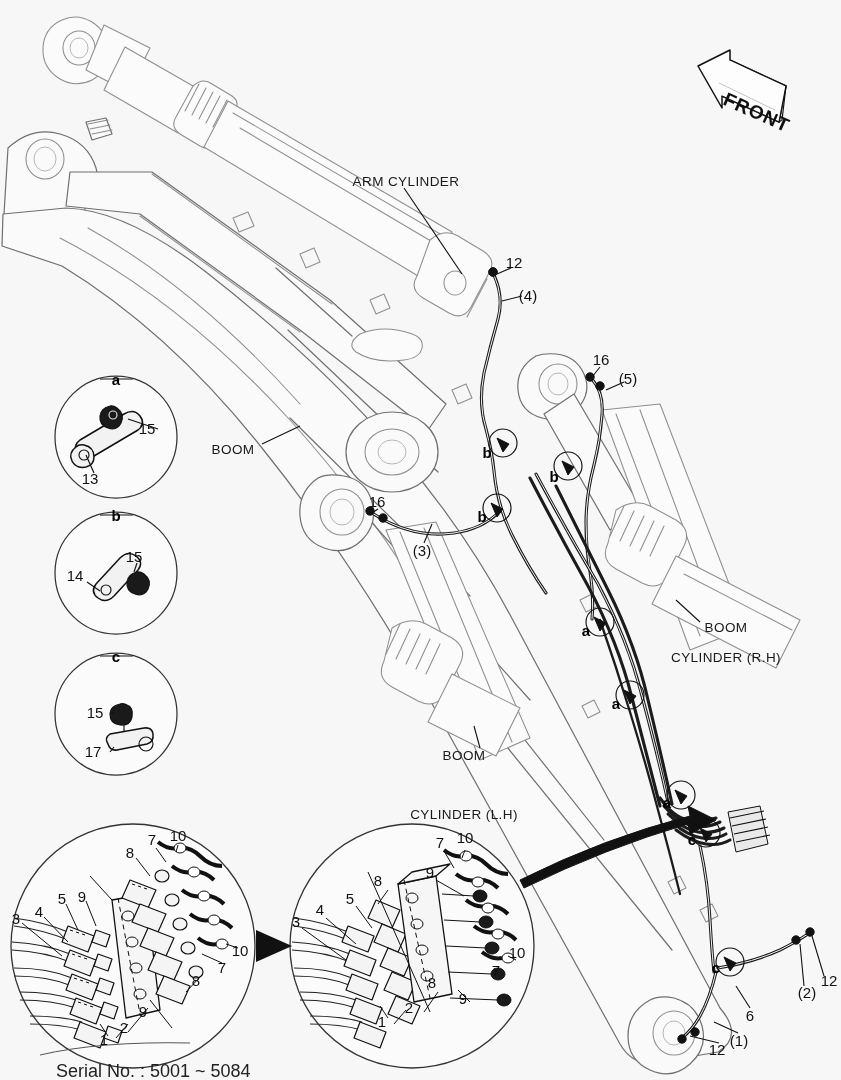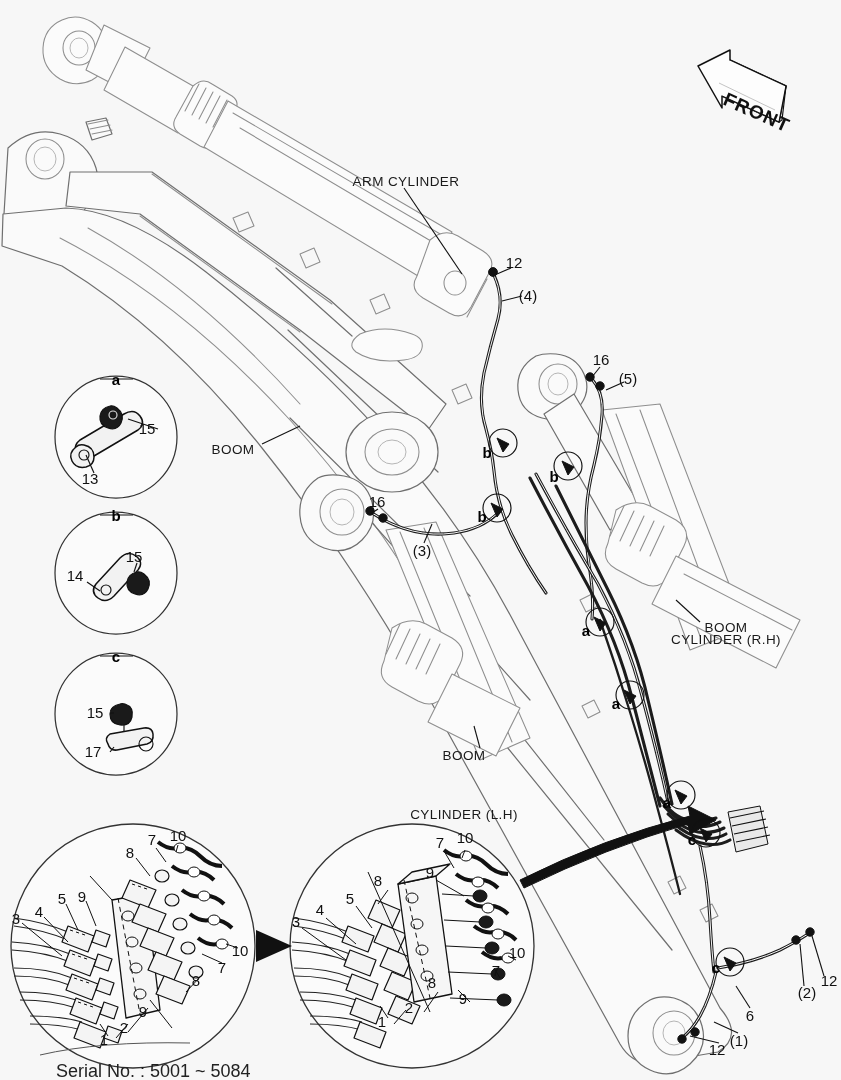--- a/index.html
+++ b/index.html
@@ -455,21 +455,21 @@
     </g>
   </svg>
 
   <div>
 
     <div class="lbl t-major ctr" style="left:406px;top:174px">ARM CYLINDER</div>
     <div class="lbl t-major ctr" style="left:233px;top:442px">BOOM</div>
     <div class="lbl t-major ctr" style="left:464px;top:748px">BOOM</div>
     <div class="lbl t-major ctr" style="left:464px;top:807px">CYLINDER (L.H)</div>
     <div class="lbl t-major ctr" style="left:726px;top:620px">BOOM</div>
-    <div class="lbl t-major ctr" style="left:726px;top:632px">CYLINDER (R.H)</div>
+    <div class="lbl t-major ctr" style="left:726px;top:650px">CYLINDER (R.H)</div>
 
     <div class="lbl t-num ctr" style="left:514px;top:254px">12</div>
     <div class="lbl t-paren ctr" style="left:528px;top:287px">(4)</div>
     <div class="lbl t-num ctr" style="left:601px;top:351px">16</div>
     <div class="lbl t-paren ctr" style="left:628px;top:370px">(5)</div>
     <div class="lbl t-num ctr" style="left:377px;top:493px">16</div>
     <div class="lbl t-paren ctr" style="left:422px;top:542px">(3)</div>
     <div class="lbl t-num ctr" style="left:829px;top:972px">12</div>
     <div class="lbl t-paren ctr" style="left:807px;top:984px">(2)</div>
     <div class="lbl t-num ctr" style="left:750px;top:1007px">6</div>

